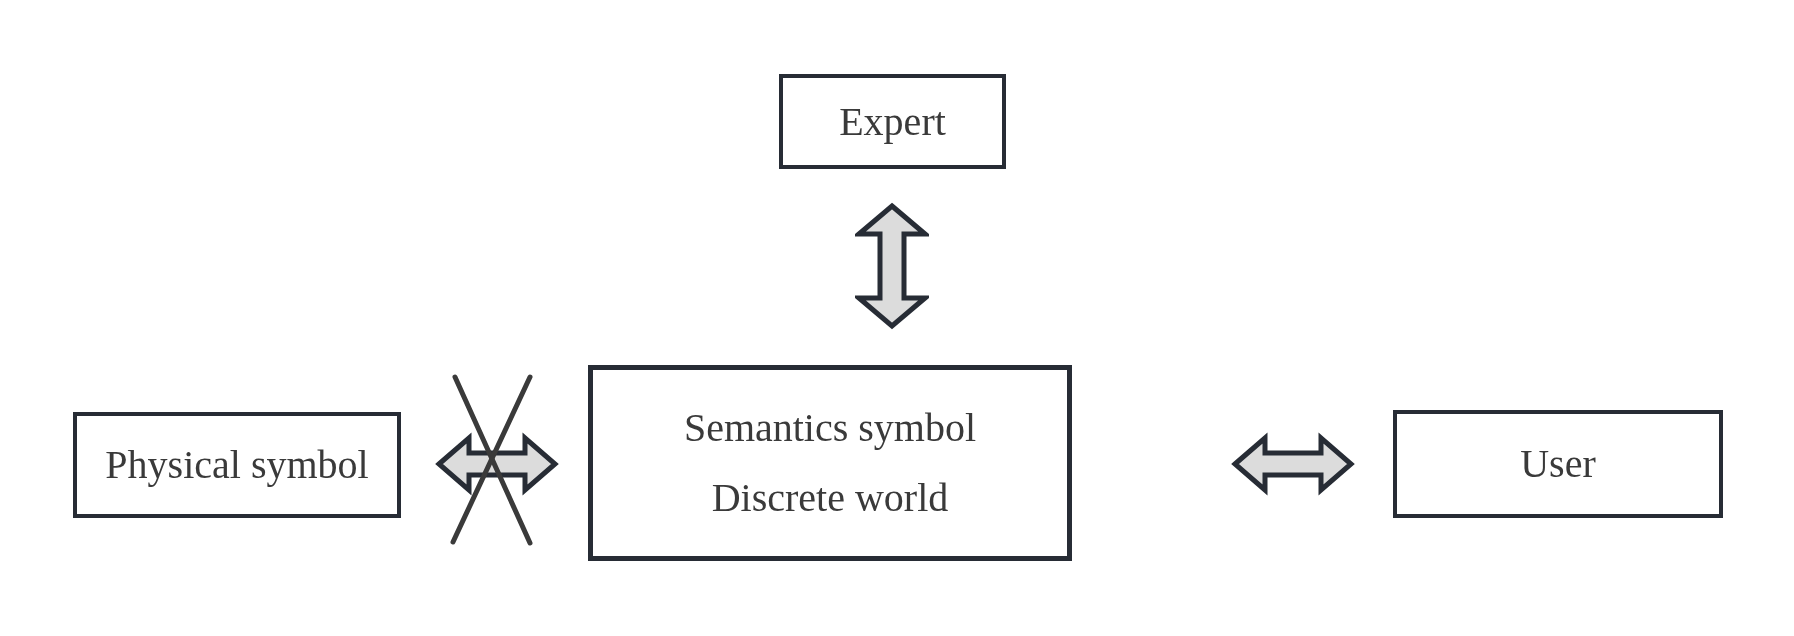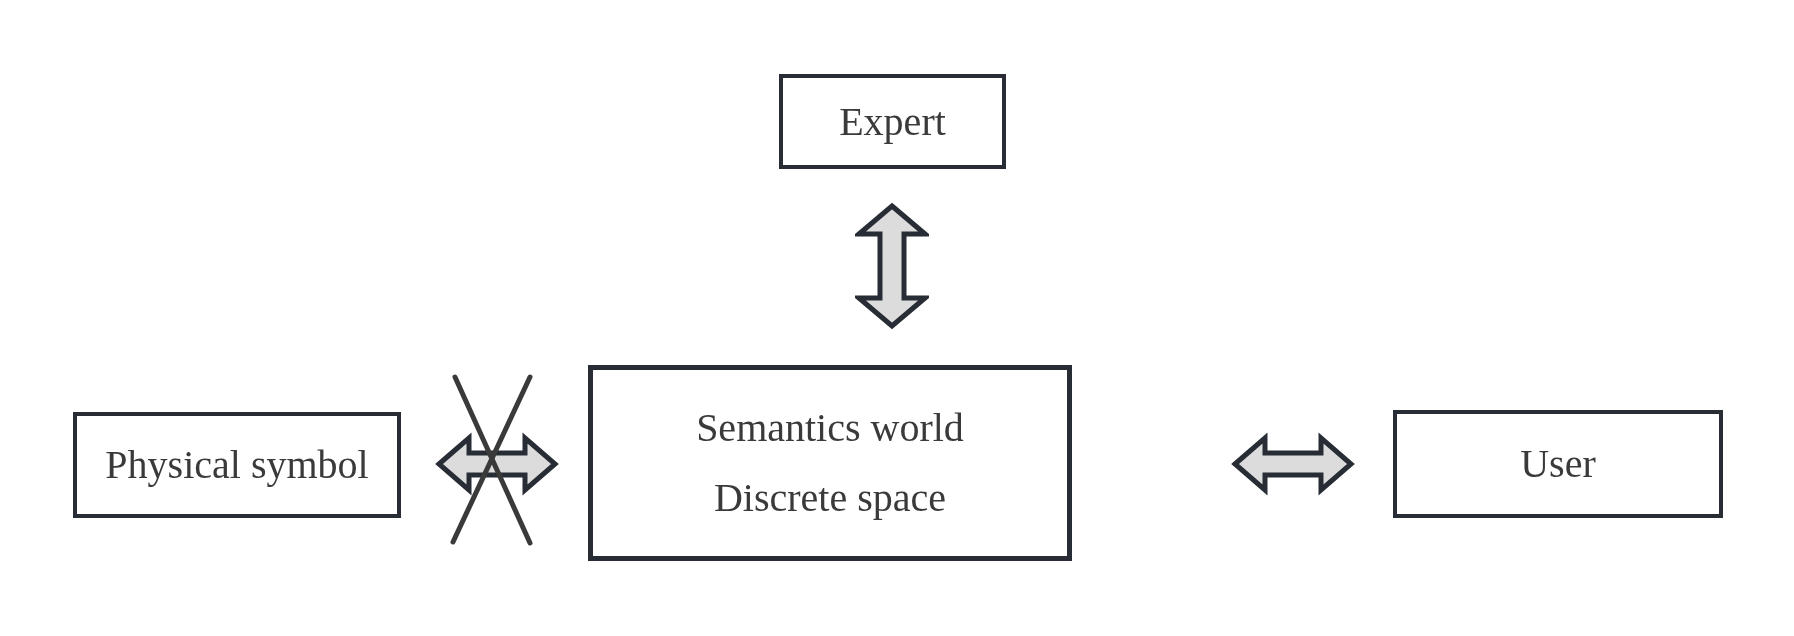--- a/index.html
+++ b/index.html
@@ -60,22 +60,22 @@
 
   <div class="node expert">
     <span>Expert</span>
   </div>
 
   <svg class="conn vertical" viewBox="0 0 74 128" aria-hidden="true">
     <polygon class="block-arrow" points="37,4 70,32 49,32 49,96 70,96 37,124 4,96 25,96 25,32 4,32"></polygon>
   </svg>
 
   <div class="node center">
-    <span>Semantics world</span>
-    <span>Discrete space</span>
+    <span>Semantics symbol</span>
+    <span>Discrete world</span>
   </div>
 
   <div class="node physical">
     <span>Physical symbol</span>
   </div>
 
   <svg class="conn left" viewBox="0 0 126 194" aria-hidden="true">
     <polygon class="block-arrow" points="5,101 35,75 35,90 91,90 91,75 121,101 91,127 91,112 35,112 35,127"></polygon>
     <line class="cross-line" x1="21" y1="14" x2="96" y2="180"></line>
     <line class="cross-line" x1="96" y1="14" x2="19" y2="179"></line>

